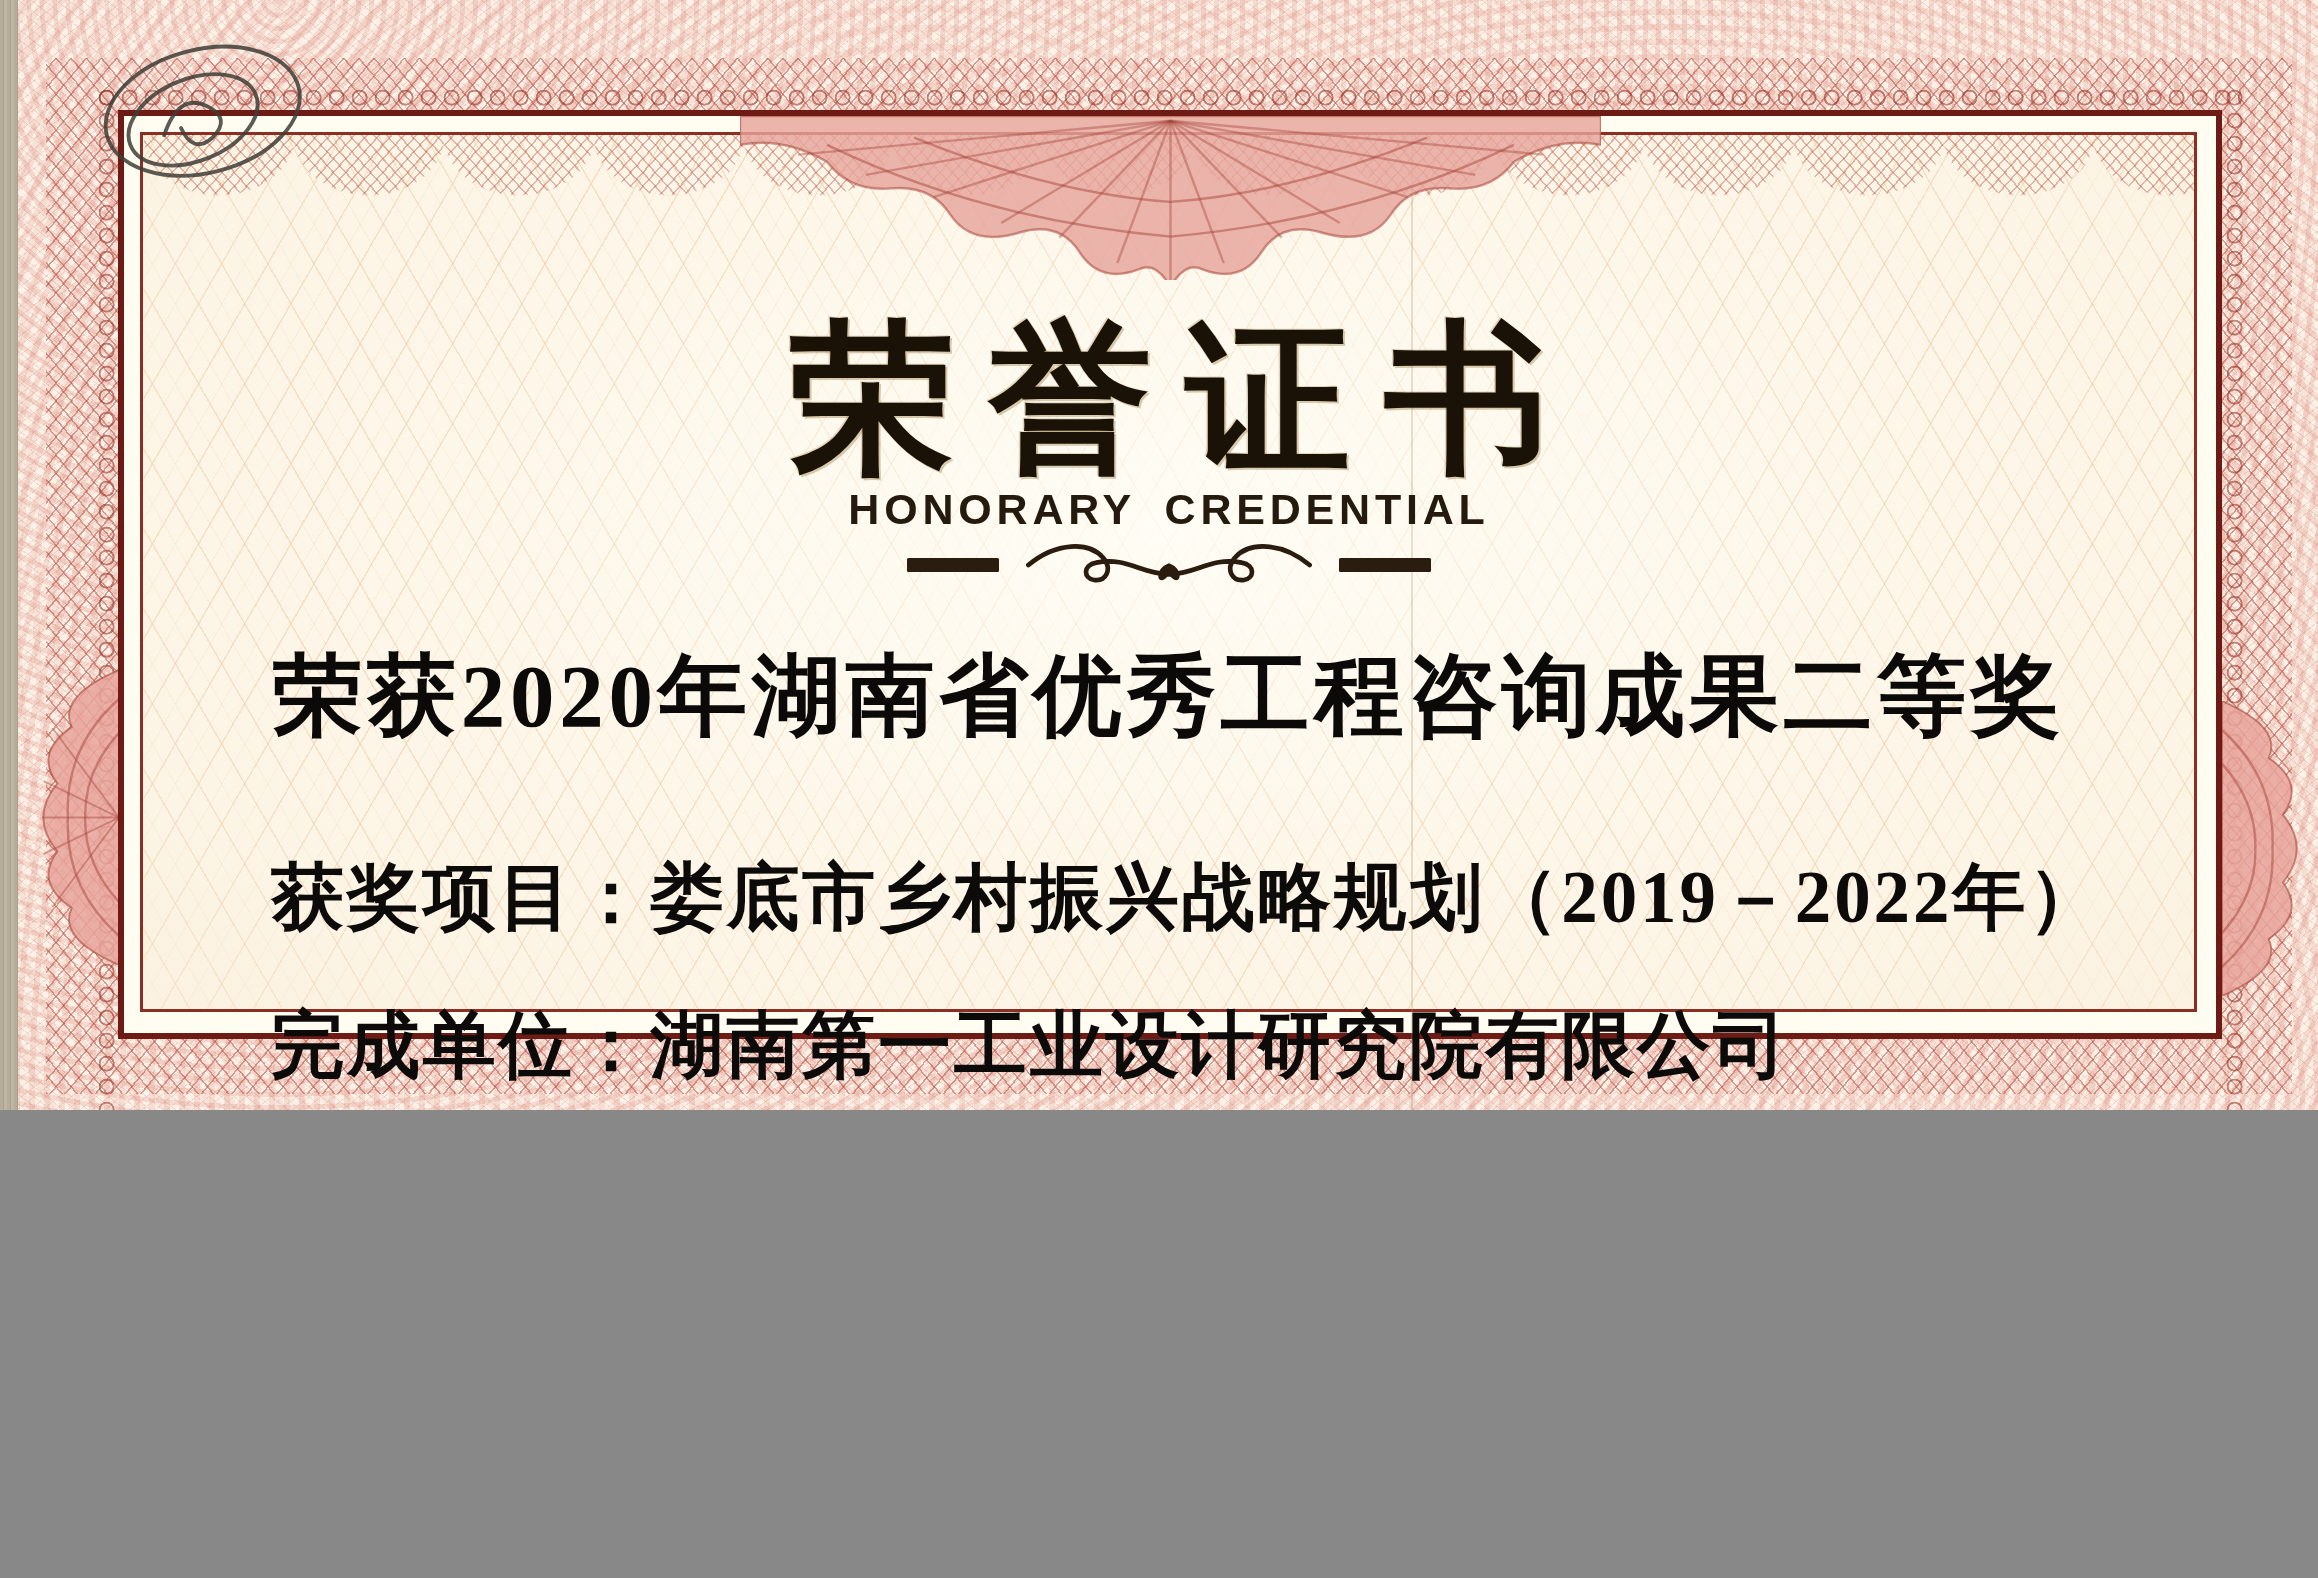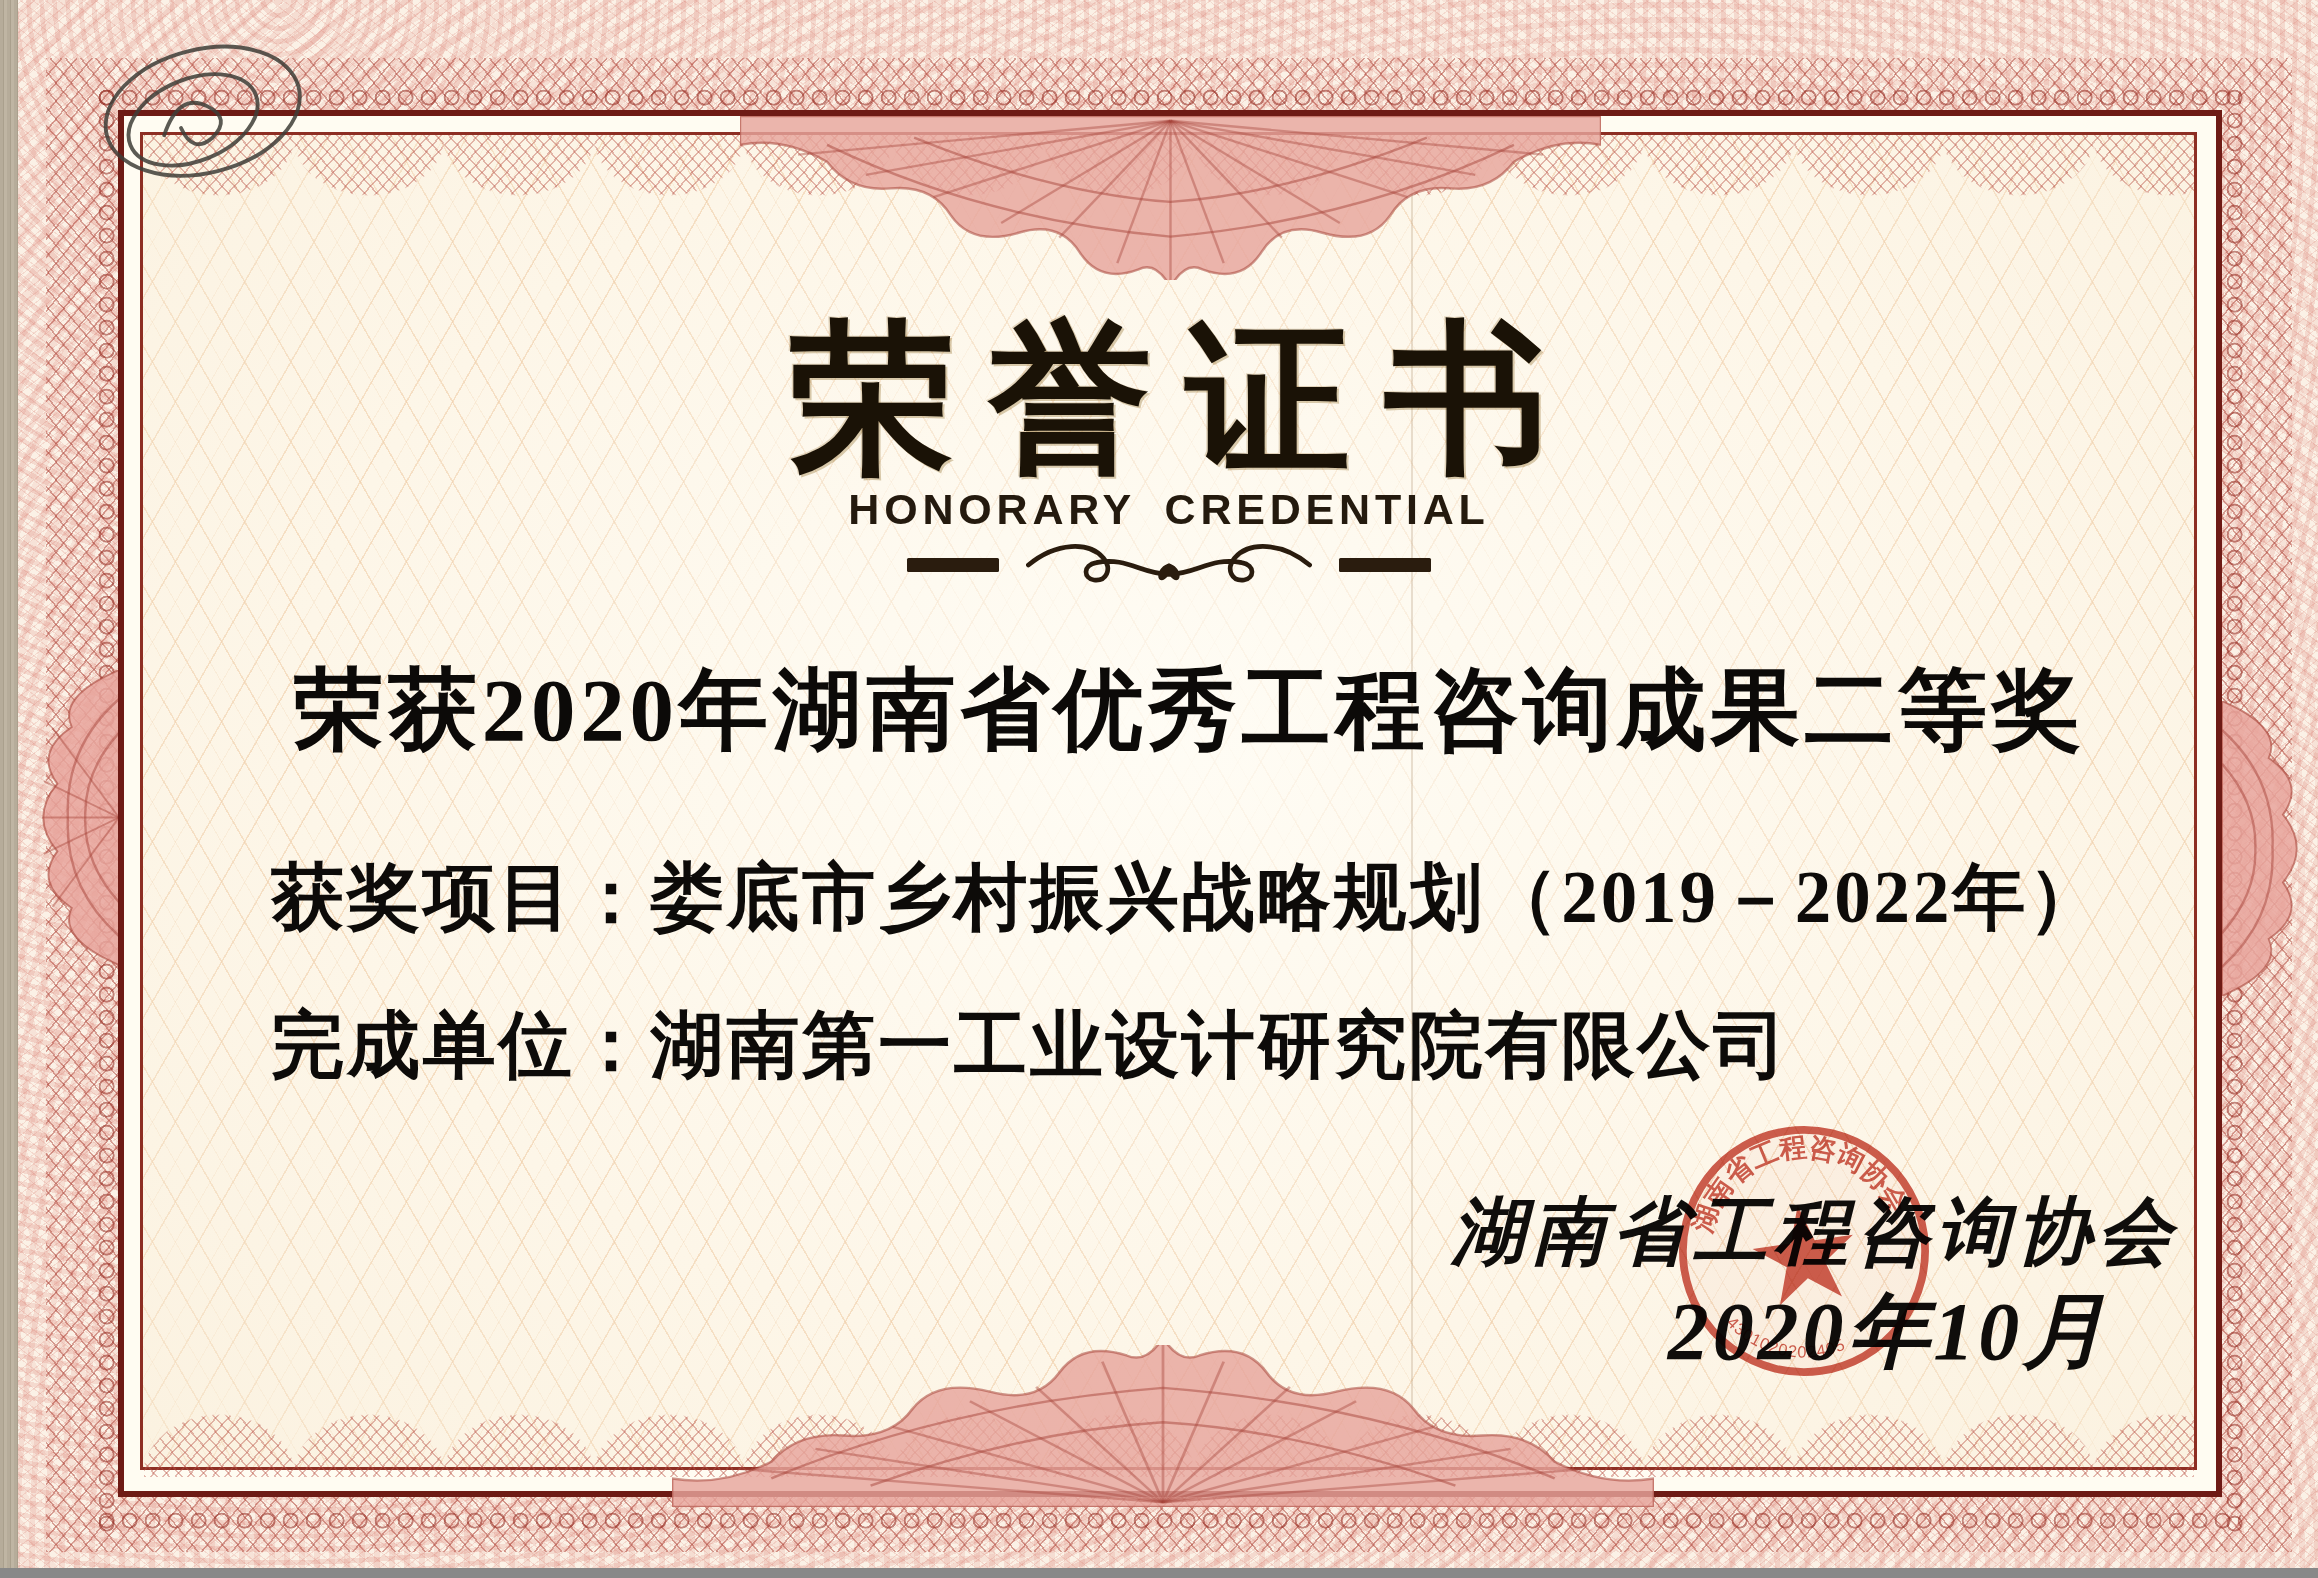--- a/index.html
+++ b/index.html
@@ -1,18 +1,18 @@
 <!DOCTYPE html>
 <html style="font-size:7.7px"><head>
 <meta charset="utf-8">
 <style>
   html,body{margin:0;padding:0;background:#888;}
   .page{
     position:relative;
-    width:2319px;height:1568px;
+    width:2319px;height:1110px;
     overflow:hidden;
     font-family:"Liberation Serif","DejaVu Serif",serif;
     background-color:#fbf1e6;
     background-image:
       repeating-radial-gradient(circle at 12% 0%,  rgba(217,124,112,.20) 0 4.8px, transparent 4.8px 13px),
       repeating-radial-gradient(circle at 72% 100%,rgba(217,124,112,.17) 0 5.8px, transparent 5.8px 15px),
       repeating-radial-gradient(circle at 40% 55%, rgba(217,124,112,.12) 0 6.8px, transparent 6.8px 19.3px),
       repeating-linear-gradient( 38deg, rgba(224,146,134,.25) 0 1px, transparent 1px 7.7px),
       repeating-linear-gradient(-38deg, rgba(224,146,134,.25) 0 1px, transparent 1px 7.7px);
   }
@@ -83,24 +83,23 @@
   .title > span{display:inline-block;margin-right:-34px;letter-spacing:34px;}
   .subtitle{
     top:485px;
     font-family:Liberation Sans, sans-serif;
     font-size:43px;font-weight:bold;letter-spacing:4.8px;word-spacing:12.6px;
     color:#241a0e;
   }
   .flourish{top:536px;display:flex;align-items:center;justify-content:center;gap:20.3px;}
   .flourish .dash{width:92px;height:14.5px;background:#2a1c0e;border-radius:1.5px;}
   .big-line{
-    top:650px;
+    top:636px;
     font-size:89px;font-weight:bold;letter-spacing:4.8px;
     color:#0c0a08;
-    padding-left:21px;
   }
   .body-line{
     left:271px;width:1930px;
     font-size:73px;font-weight:bold;
     color:#0d0b09;letter-spacing:2.9px;white-space:nowrap;
   }
   .project-line{top:849px;}
   .unit-line{top:997px;}
   .issuer{
     left:1451px;width:677px;top:1183px;text-align:center;

